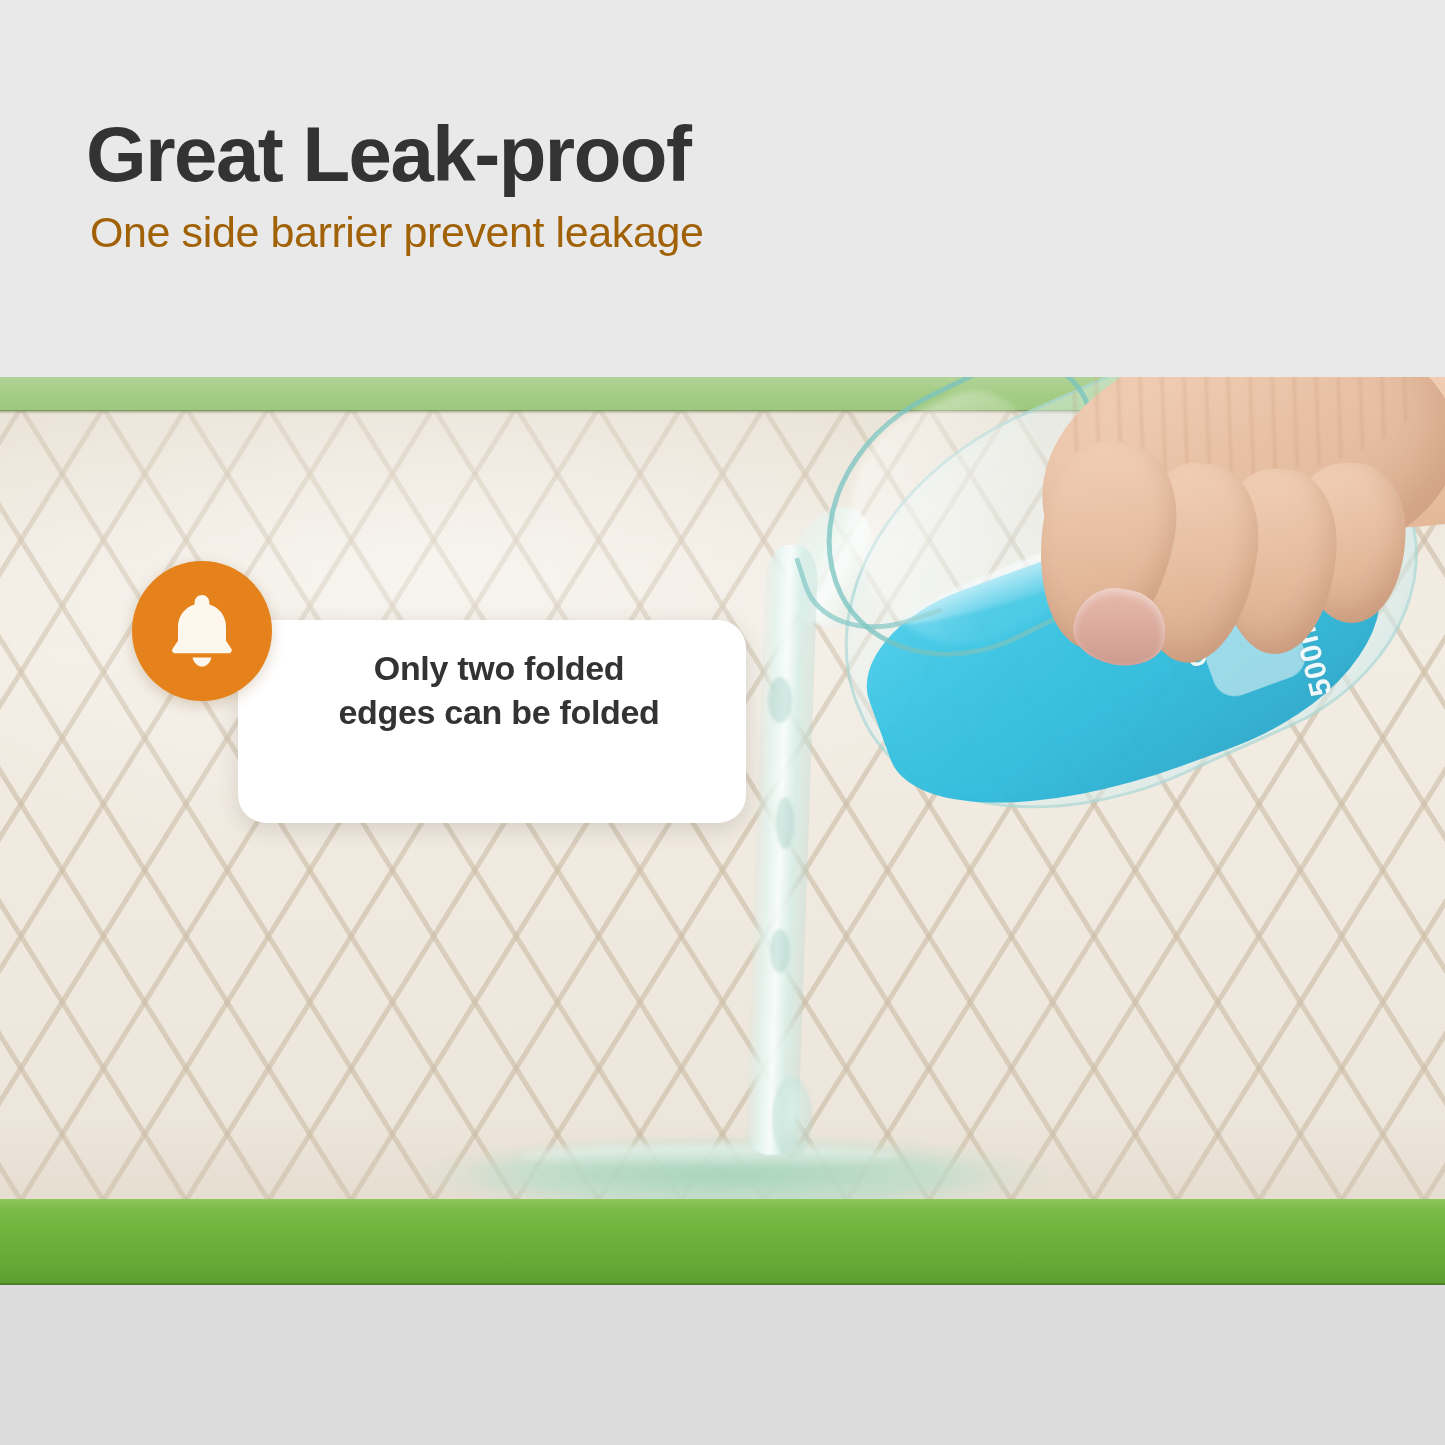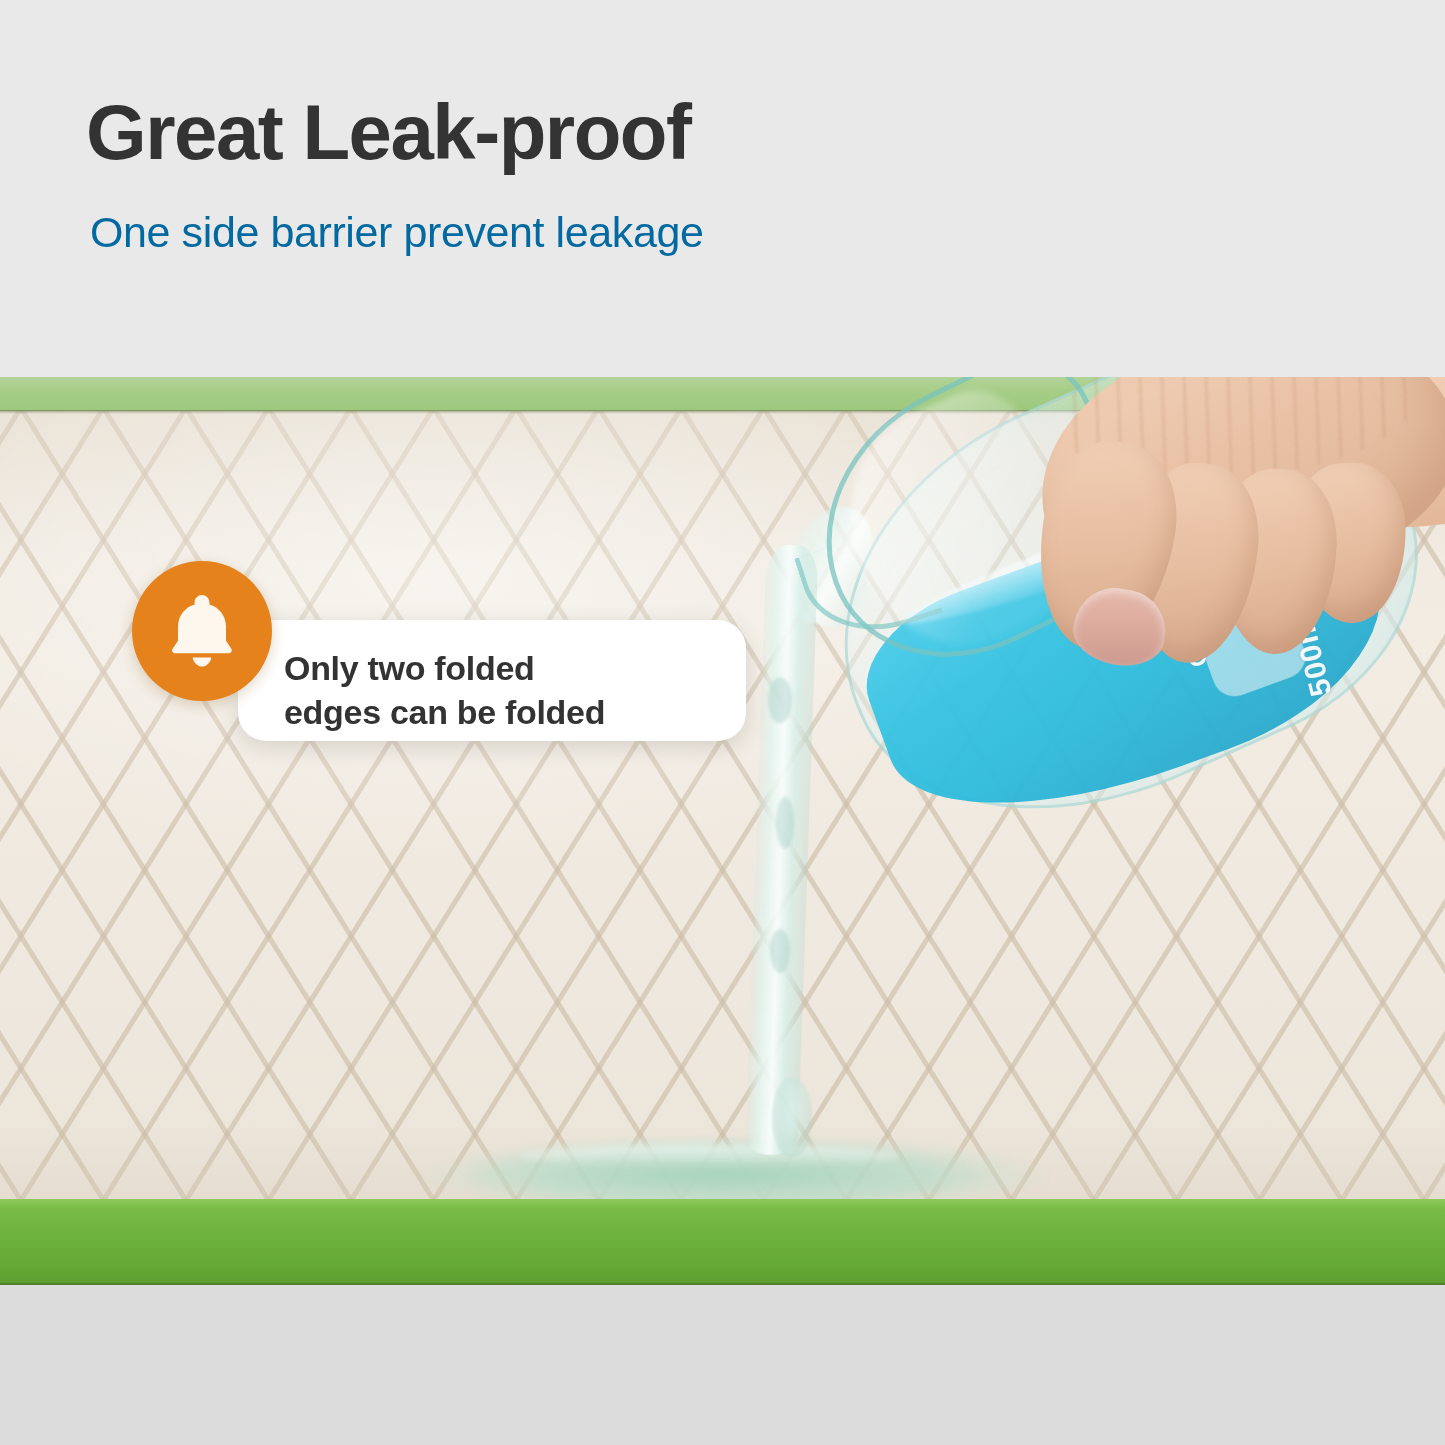--- a/index.html
+++ b/index.html
@@ -13,35 +13,35 @@
     height: 1445px;
     overflow: hidden;
     background: #e9e9e9;
     font-family: "Liberation Sans", sans-serif;
   }
 
   
   .headline {
     position: absolute;
     left: 86px;
-    top: 93px;
+    top: 115px;
     font-size: 78px;
     font-weight: 700;
     letter-spacing: -1.5px;
     color: #333333;
     line-height: 1.0;
     white-space: nowrap;
   }
   .subhead {
     position: absolute;
     left: 90px;
     top: 208px;
     font-size: 43px;
     font-weight: 400;
-    color: #0369a1;
+    color: #a16207;
     letter-spacing: -0.4px;
     white-space: nowrap;
   }
 
   
   .photo {
     position: absolute;
     left: 0;
     top: 377px;
     width: 1445px;
@@ -422,24 +422,25 @@
     transform: rotate(10deg);
     box-shadow: inset 0 4px 10px rgba(255,255,255,0.45);
   }
 
   
   .callout-card {
     position: absolute;
     left: 238px;
     top: 620px;
     width: 508px;
-    height: 121px;
+    height: 203px;
     background: #ffffff;
     border-radius: 28px;
     box-shadow: 0 6px 22px rgba(60,55,45,0.16);
+    text-align: center;
   }
   .callout-text {
     position: absolute;
     left: 46px;
     top: 26px;
     width: 430px;
     font-size: 34px;
     font-weight: 700;
     color: #333333;
     line-height: 1.30;

